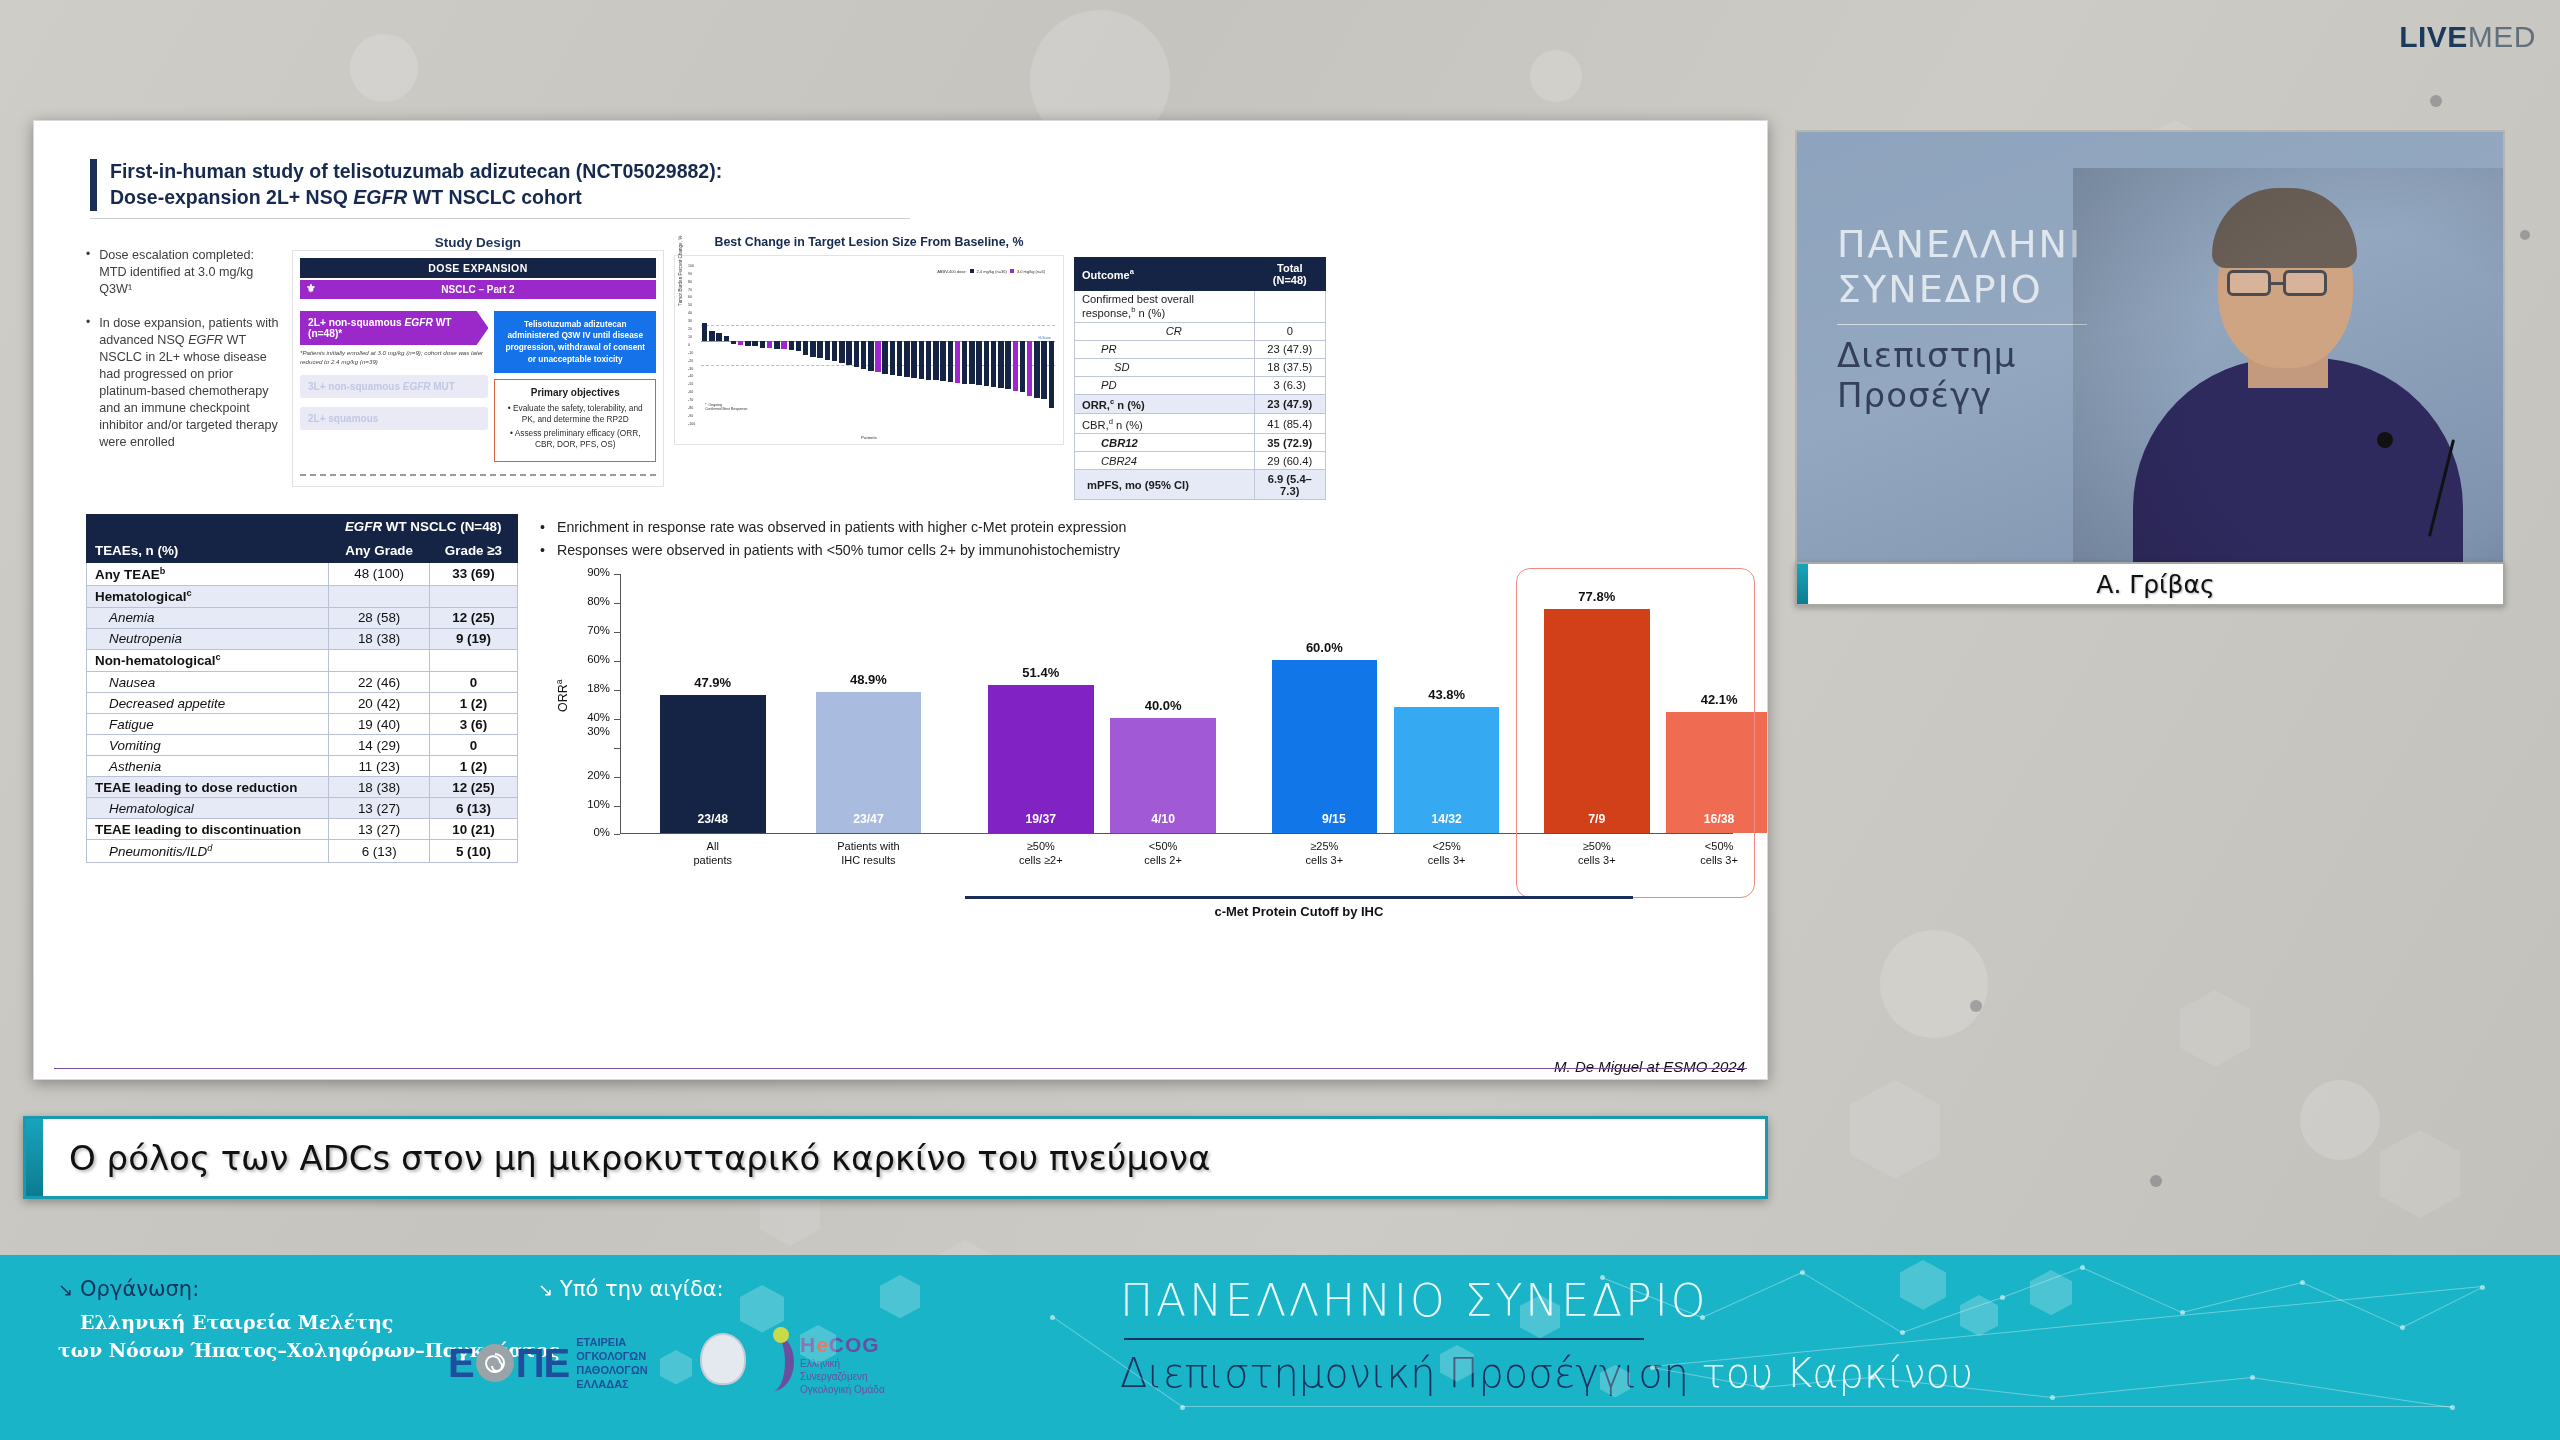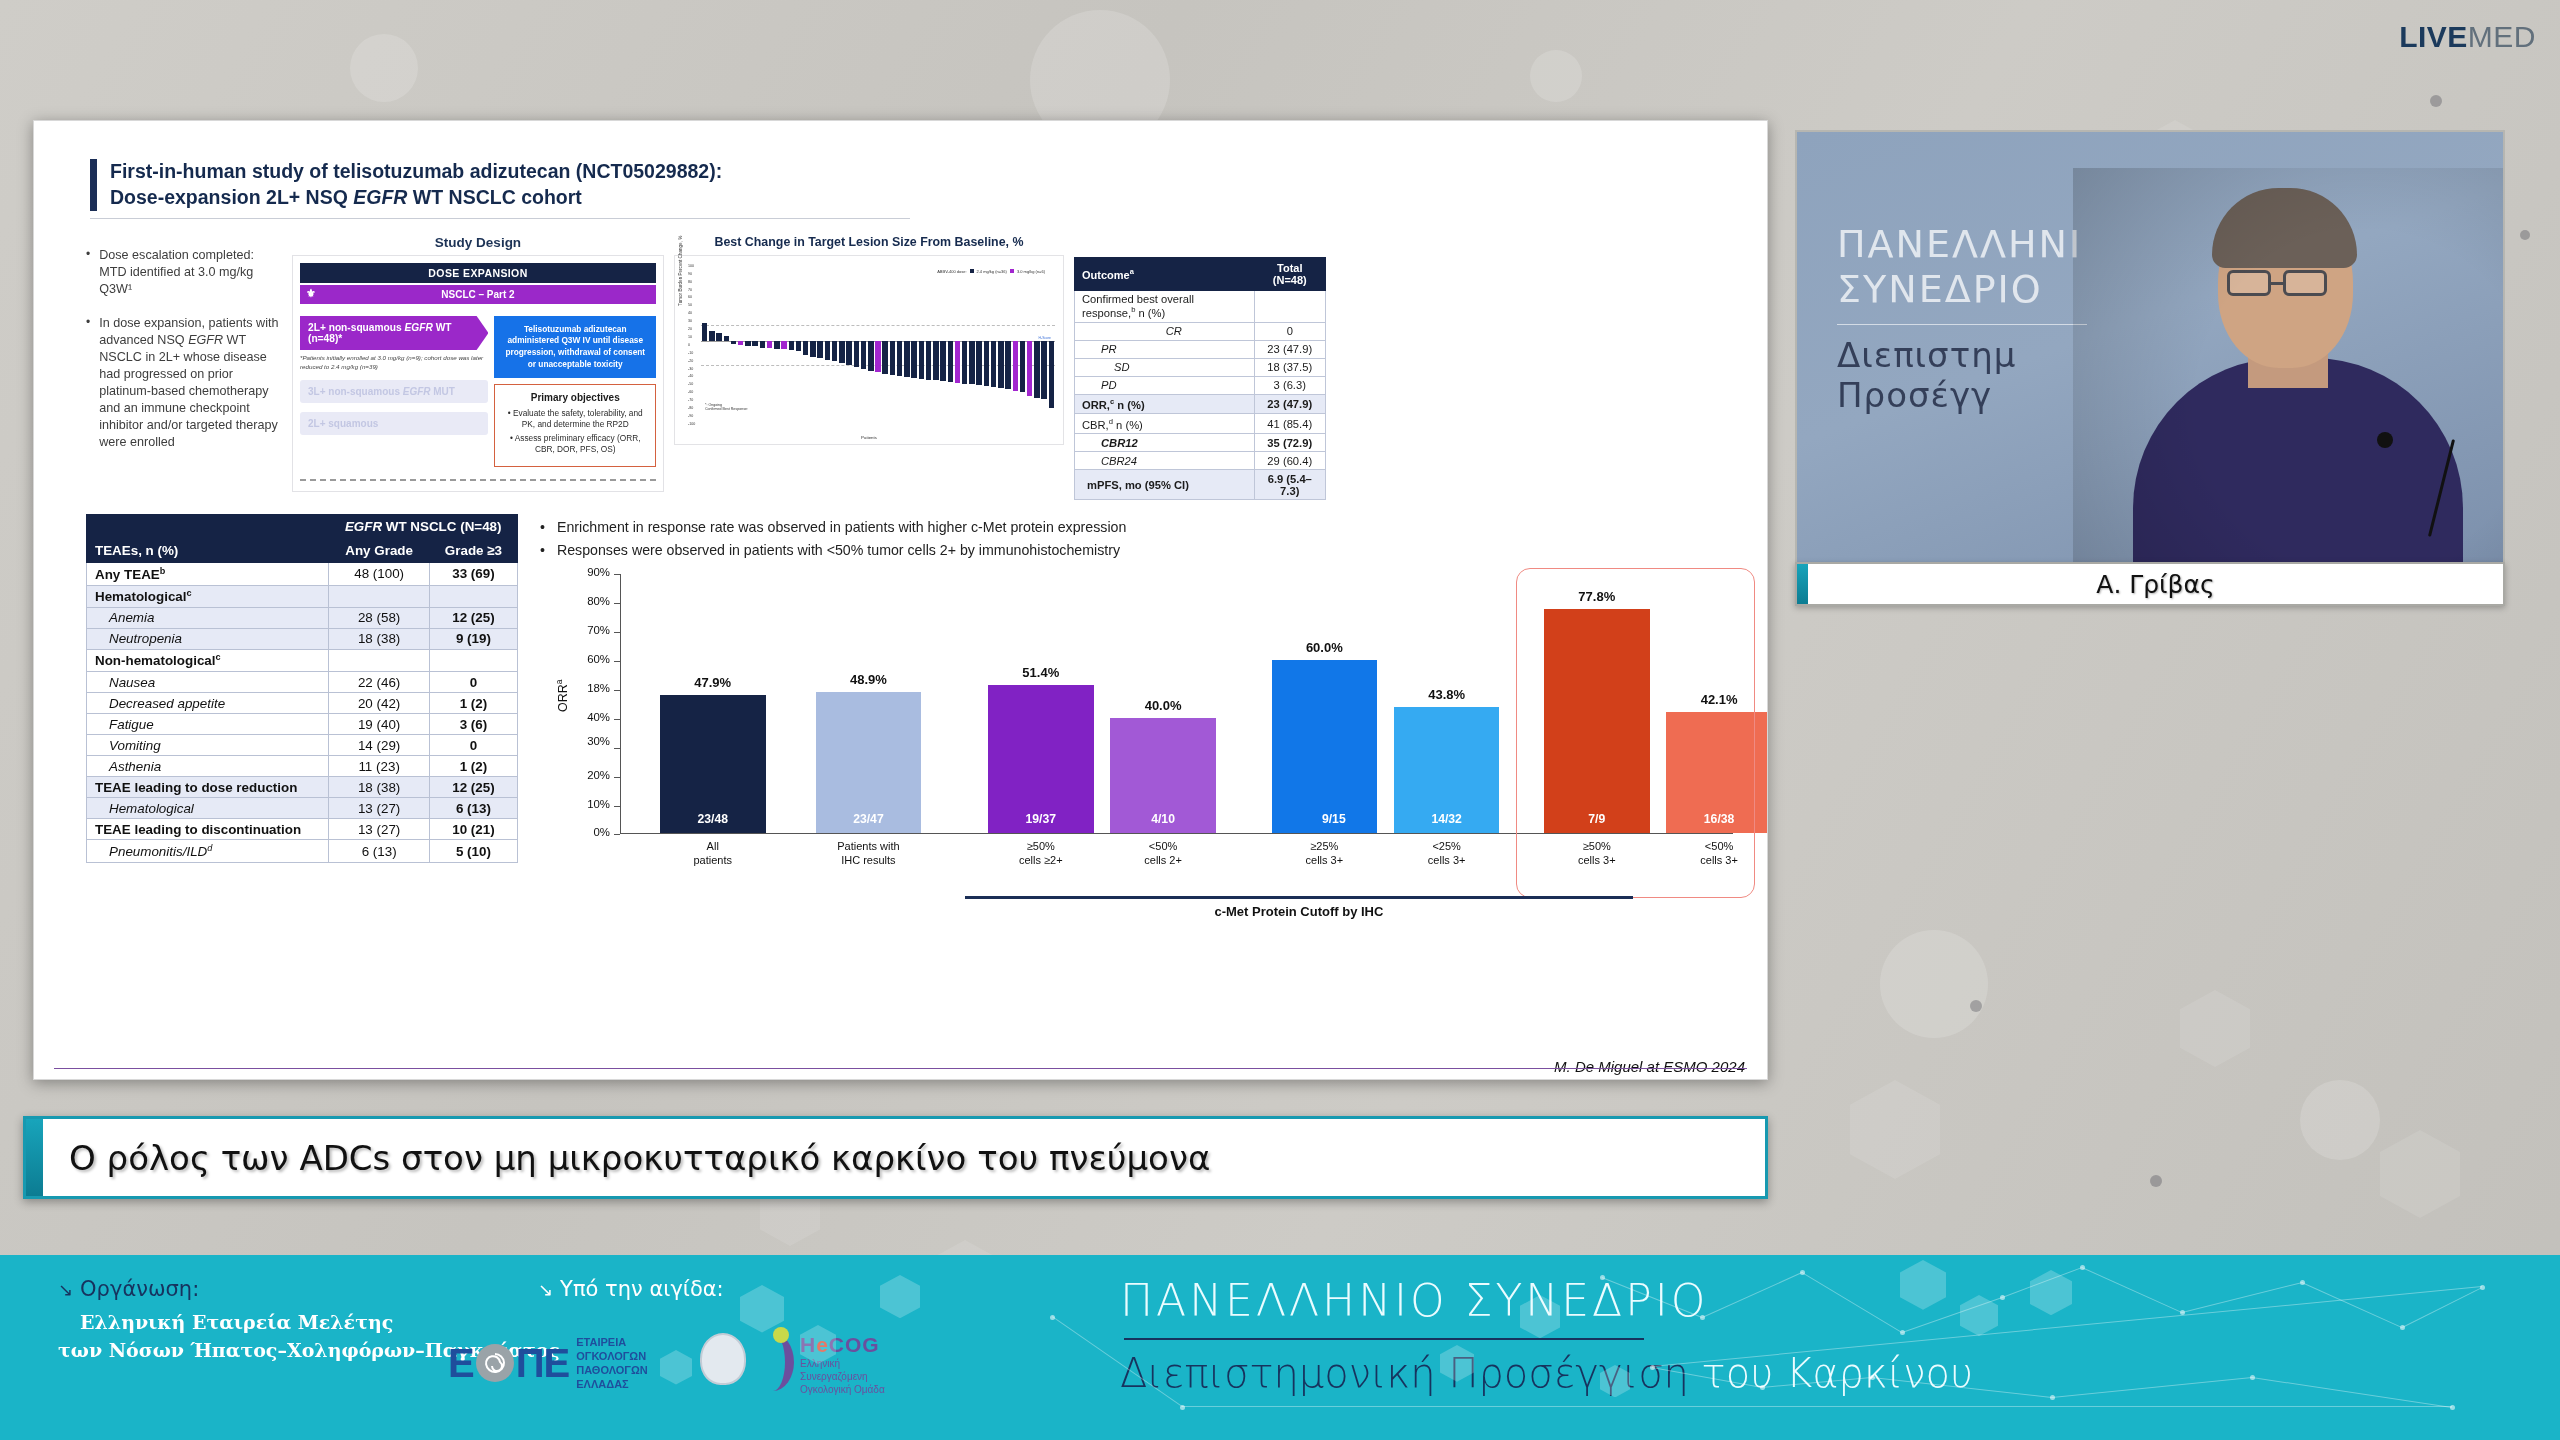--- a/index.html
+++ b/index.html
@@ -56,21 +56,21 @@
 
   #left-bullets { width: 200px; padding-right: 6px; padding-top: 12px; }
   .bullet { display: flex; gap: 9px; font-size: 12.6px; color: #3d3d3d;
             line-height: 1.34; margin-bottom: 18px; }
   .bullet .dot { font-size: 12px; line-height: 1.3; }
   .bullet .ital { font-style: italic; }
 
   
   #study-design { width: 372px; margin-left: 6px; }
   #sd-title { text-align: center; font-size: 13.5px; font-weight: 700;
-              color: #1d3356; margin-bottom: 5px; }
+              color: #1d3356; }
   #sd-box { border: 1px solid #e2e2e6; padding: 7px 7px 10px 7px; }
   #sd-dose-exp { background: #152345; color: #fff; text-align: center;
                  font-size: 10.5px; font-weight: 700; letter-spacing: .4px;
                  padding: 4px 0; }
   #sd-nsclc { background: #9b28c9; color: #fff; text-align: center;
               font-size: 10px; font-weight: 700; padding: 4px 0;
               margin-top: 2px; position: relative; }
   #sd-lung-icon { position: absolute; left: 6px; top: 2px; font-size: 11px; }
   #sd-cols { display: flex; margin-top: 12px; gap: 6px; }
   #sd-left { width: 196px; }
@@ -718,21 +718,21 @@
             </div>
           <div id="highlight-box" style="left: 975.965px; top: -6px; width: 239.295px; height: 330px;"></div>
           <div id="cmet-underline" style="left: 425.03px; top: 322px; width: 667.8px;"></div>
           <div id="cmet-label" style="left: 413.9px; top: 330px; width: 690.06px;">c-Met Protein Cutoff by IHC</div>
         <div class="y-tick" style="top: 252px;">0%</div>
             <div class="y-tickmark" style="top: 260px;"></div>
             <div class="y-tick" style="top: 223.111px;">10%</div>
             <div class="y-tickmark" style="top: 231.111px;"></div>
             <div class="y-tick" style="top: 194.222px;">20%</div>
             <div class="y-tickmark" style="top: 202.222px;"></div>
-            <div class="y-tick" style="top: 161px;">30%</div>
+            <div class="y-tick" style="top: 151px;">30%</div>
             <div class="y-tickmark" style="top: 173.333px;"></div>
             <div class="y-tick" style="top: 136.444px;">40%</div>
             <div class="y-tickmark" style="top: 144.444px;"></div>
             <div class="y-tick" style="top: 107.556px;">18%</div>
             <div class="y-tickmark" style="top: 115.556px;"></div>
             <div class="y-tick" style="top: 78.6667px;">60%</div>
             <div class="y-tickmark" style="top: 86.6667px;"></div>
             <div class="y-tick" style="top: 49.7778px;">70%</div>
             <div class="y-tickmark" style="top: 57.7778px;"></div>
             <div class="y-tick" style="top: 20.8889px;">80%</div>

